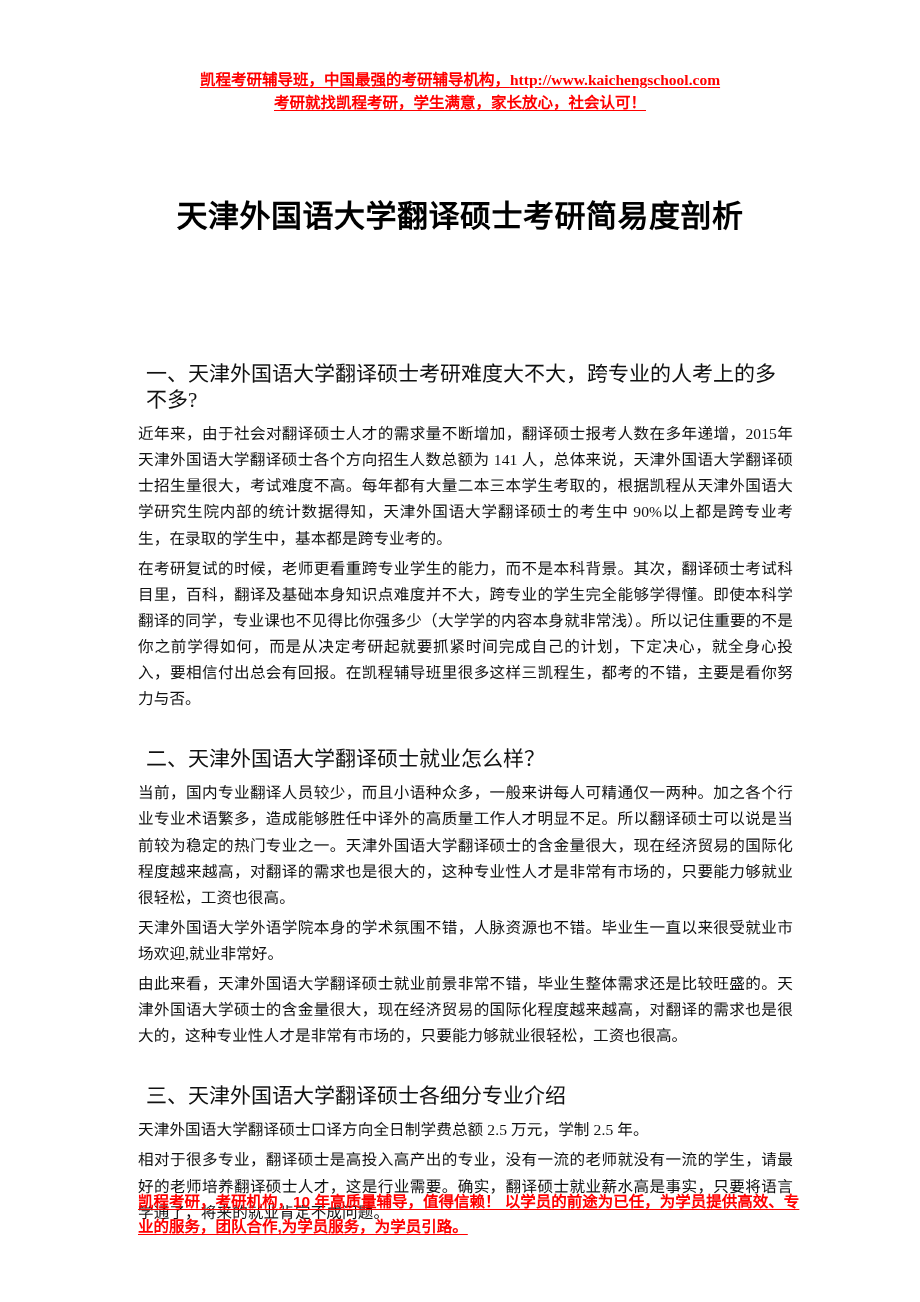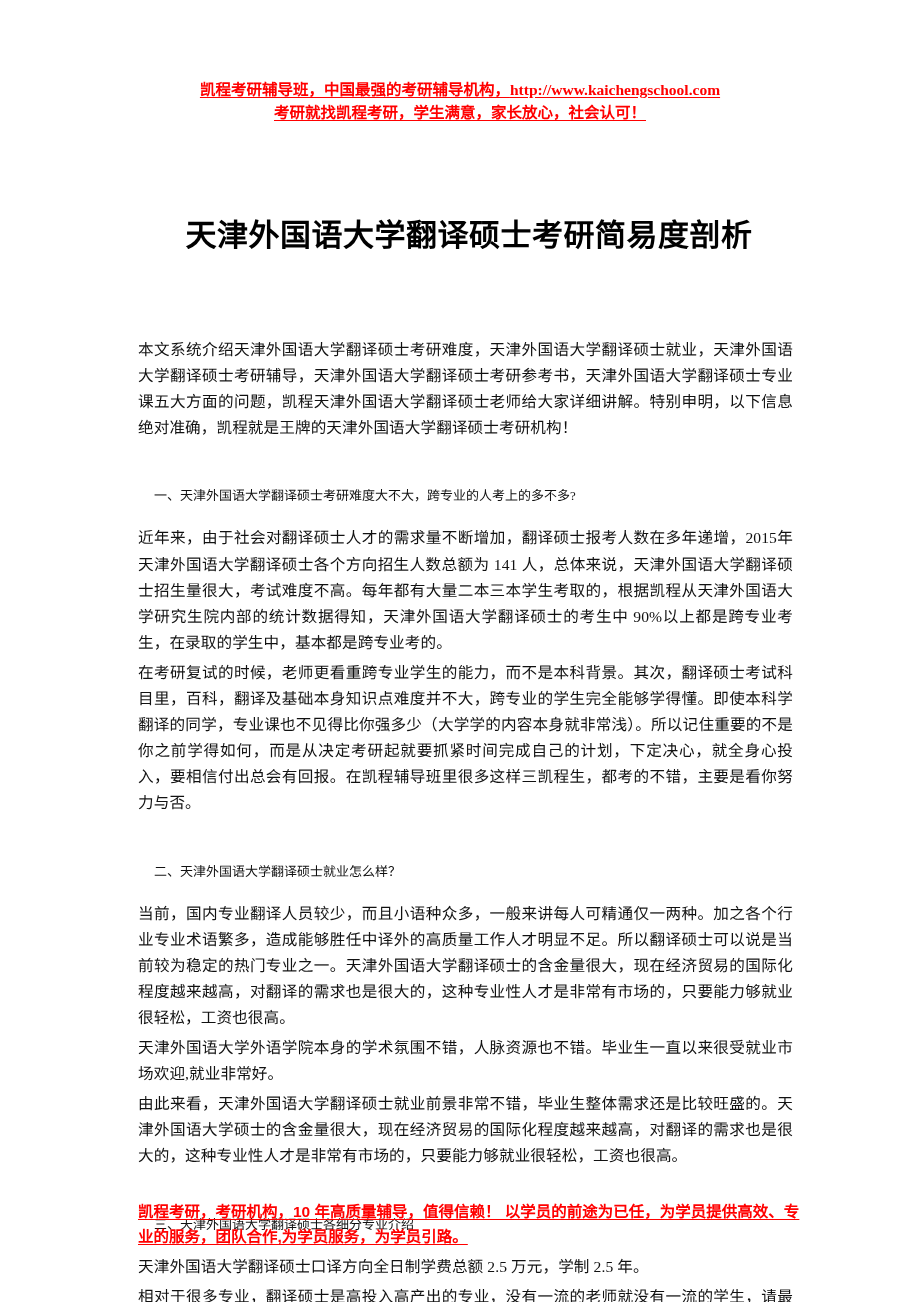--- a/index.html
+++ b/index.html
@@ -21,21 +21,21 @@
   .page {
     width: 920px;
     height: 1302px;
     box-sizing: border-box;
     padding: 0;
     position: relative;
   }
 
   
   .banner {
-    margin: 15px;
+    margin: 5px;
     padding-top: 63px;
     text-align: center;
   }
   .banner-line {
     display: block;
     color: #ff0000;
     font-weight: bold;
     font-size: 15.5px;
     line-height: 23px;
     letter-spacing: 0px;
@@ -50,21 +50,21 @@
   .banner-line .url {
     font-family: "Liberation Serif", "DejaVu Serif", serif;
     font-weight: bold;
     text-decoration: underline;
     text-underline-offset: 2px;
     font-size: 15.5px;
   }
 
   
   .doc-title {
-    margin: 9px;
+    margin: 0;
     padding: 0;
     position: absolute;
     top: 188px;
     left: 140px;
     width: 640px;
     text-align: center;
     font-family: Liberation Serif, serif;
     font-weight: bold;
     font-size: 31px;
     line-height: 47px;
@@ -89,24 +89,24 @@
     text-align: justify;
     text-justify: inter-ideograph;
     color: #111111;
     letter-spacing: 0.1px;
   }
   p.para + p.para { margin-top: 4px; }
 
   .gap-lg { height: 26px; }
 
   .section-head {
-    margin: 16px;
+    margin: 8px;
     padding: 0;
     font-family: "Liberation Serif", "DejaVu Serif", serif;
-    font-size: 13px;
+    font-size: 21px;
     line-height: 26.1px;
     font-weight: normal;
     color: #111111;
   }
 
   
   .footer {
     position: absolute;
     top: 1184px;
     left: 138px;
@@ -131,21 +131,20 @@
 
   <div class="banner">
     <span class="banner-line"><span class="cjk">凯程考研辅导班，中国最强的考研辅导机构，</span><span class="url">http://www.kaichengschool.com</span></span>
     <span class="banner-line"><span class="cjk">考研就找凯程考研，学生满意，家长放心，社会认可！</span></span>
   </div>
 
   <h1 class="doc-title">天津外国语大学翻译硕士考研简易度剖析</h1>
 
   <div class="content">
 
-    <p class="para">本文系统介绍天津外国语大学翻译硕士考研难度，天津外国语大学翻译硕士就业，天津外国语大学翻译硕士考研辅导，天津外国语大学翻译硕士考研参考书，天津外国语大学翻译硕士专业课五大方面的问题，凯程天津外国语大学翻译硕士老师给大家详细讲解。特别申明，以下信息绝对准确，凯程就是王牌的天津外国语大学翻译硕士考研机构！</p>
 
     <div class="gap-lg"></div>
 
     <p class="section-head">一、天津外国语大学翻译硕士考研难度大不大，跨专业的人考上的多不多?</p>
     <p class="para">近年来，由于社会对翻译硕士人才的需求量不断增加，翻译硕士报考人数在多年递增，2015年天津外国语大学翻译硕士各个方向招生人数总额为 141 人，总体来说，天津外国语大学翻译硕士招生量很大，考试难度不高。每年都有大量二本三本学生考取的，根据凯程从天津外国语大学研究生院内部的统计数据得知，天津外国语大学翻译硕士的考生中 90%以上都是跨专业考生，在录取的学生中，基本都是跨专业考的。</p>
     <p class="para">在考研复试的时候，老师更看重跨专业学生的能力，而不是本科背景。其次，翻译硕士考试科目里，百科，翻译及基础本身知识点难度并不大，跨专业的学生完全能够学得懂。即使本科学翻译的同学，专业课也不见得比你强多少（大学学的内容本身就非常浅）。所以记住重要的不是你之前学得如何，而是从决定考研起就要抓紧时间完成自己的计划，下定决心，就全身心投入，要相信付出总会有回报。在凯程辅导班里很多这样三凯程生，都考的不错，主要是看你努力与否。</p>
 
     <div class="gap-lg"></div>
 
     <p class="section-head">二、天津外国语大学翻译硕士就业怎么样？</p>

